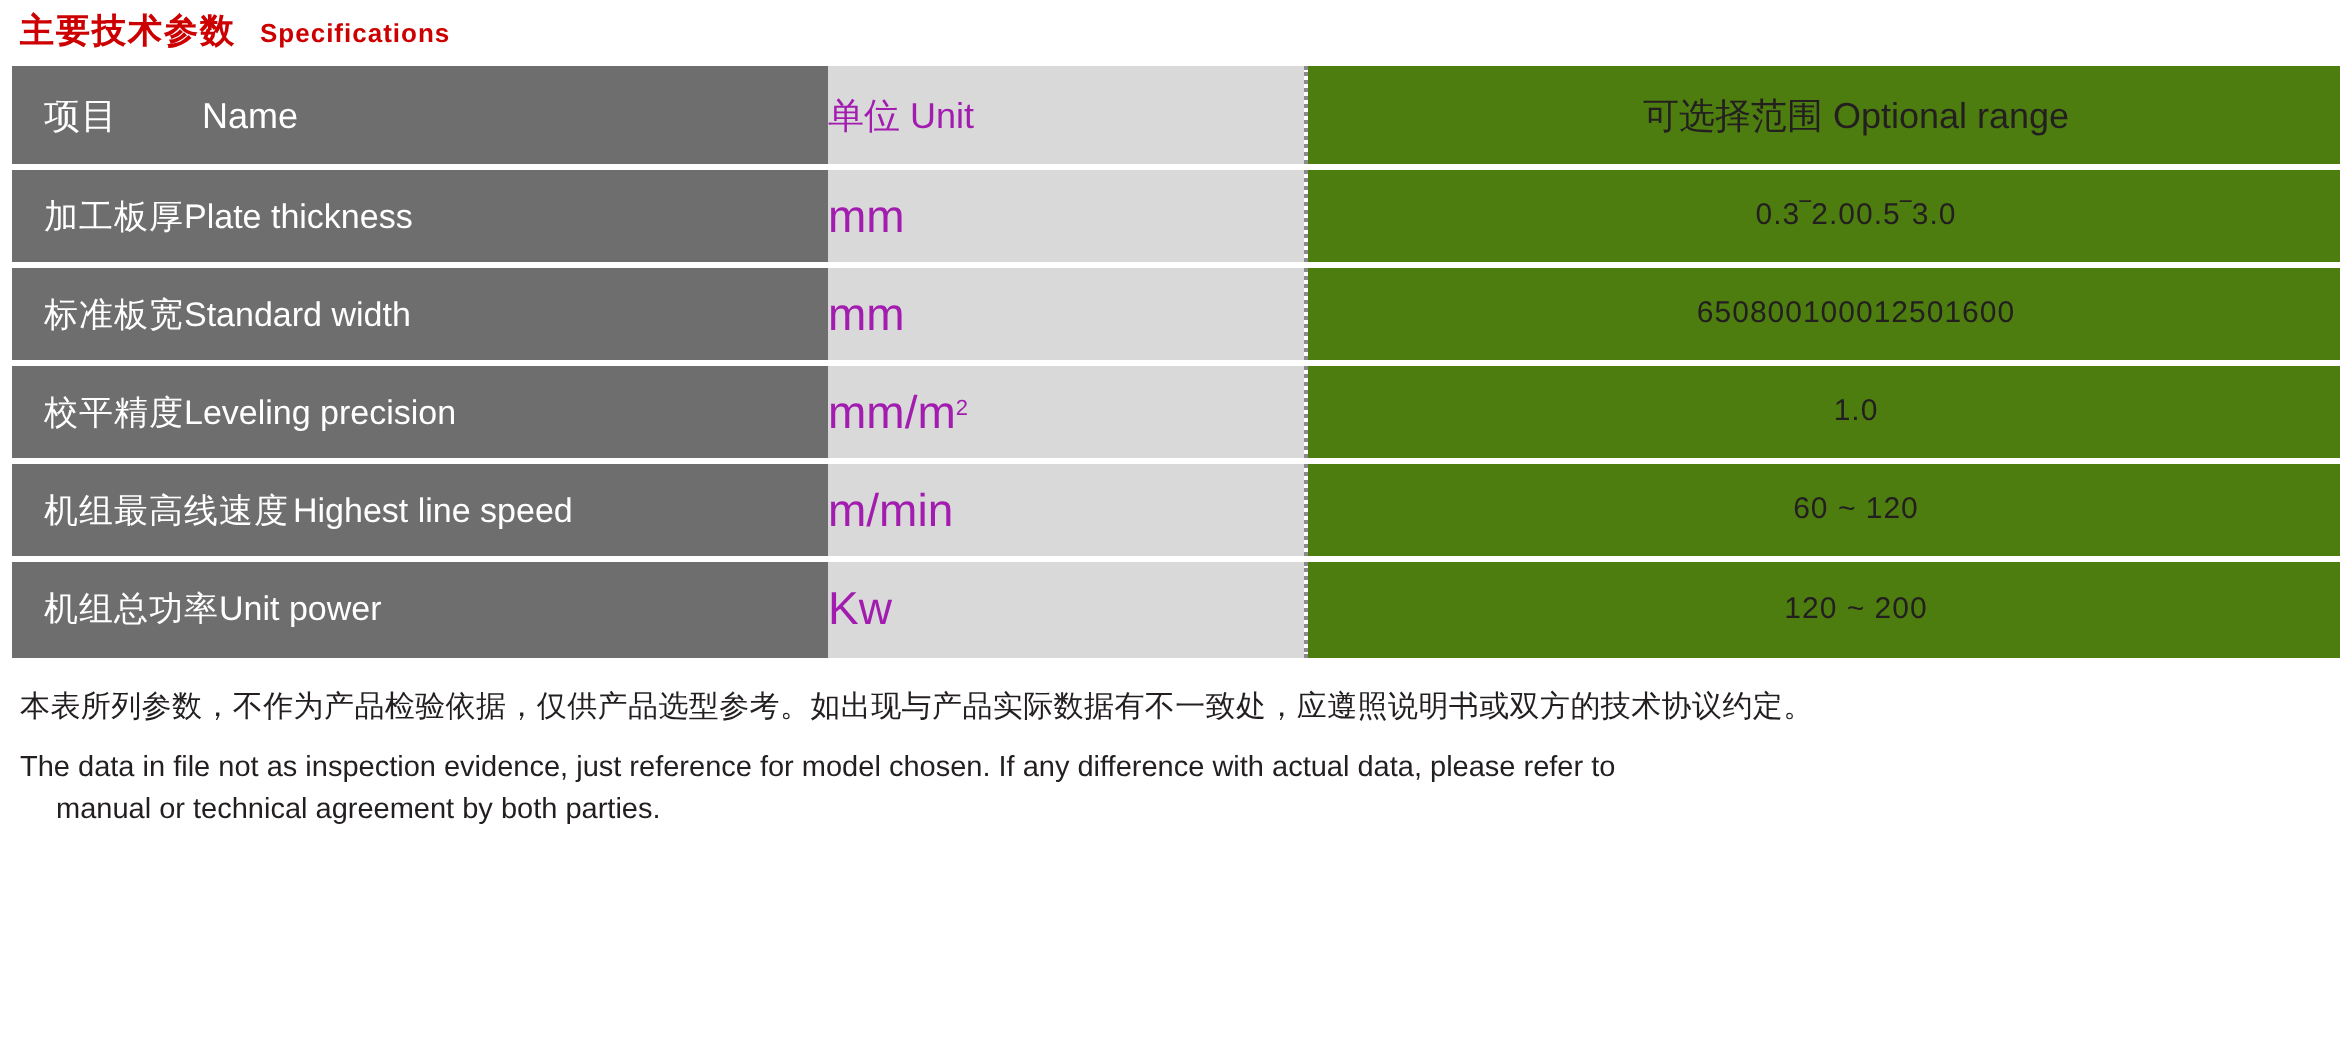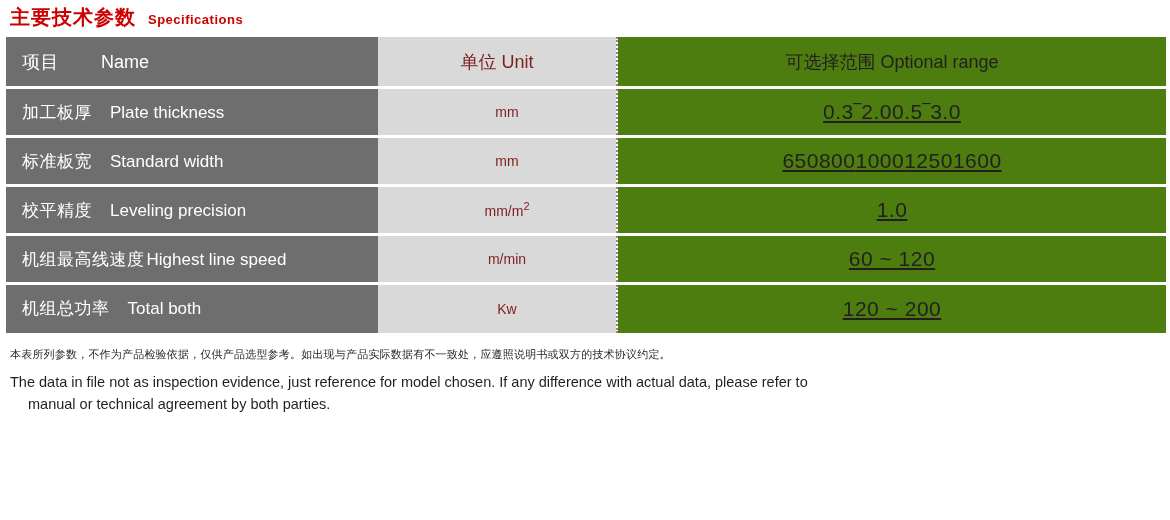--- a/index.html
+++ b/index.html
@@ -23,21 +23,21 @@
   }
 
   
   .title-row {
     display: flex;
     align-items: baseline;
     gap: 12px;
     padding: 4px 4px 6px 4px;
   }
   .title-cn {
-    font-size: 20px;
+    font-size: 17px;
     font-weight: bold;
     color: #cc0000;
     letter-spacing: 1px;
   }
   .title-en {
     font-size: 13px;
     font-weight: bold;
     color: #cc0000;
     letter-spacing: 0.5px;
   }
@@ -50,30 +50,30 @@
   }
   .spec-table tr {
     height: 49px;
   }
   .spec-table td {
     padding: 0;
     vertical-align: middle;
   }
 
   .col-name {
-    width: 372px;
+    width: 408px;
     background: #6e6e6e;
     color: #ffffff;
     position: relative;
   }
   .col-unit {
     width: 238px;
     background: #d9d9d9;
-    color: #7f1d1d;
-    text-align: center;
+    color: #a21caf;
+    text-align: left;
     position: relative;
   }
   .col-range {
     width: 548px;
     background: #4d7c0f;
     color: #231f20;
     text-align: center;
     position: relative;
   }
 
@@ -91,59 +91,56 @@
     align-items: baseline;
     padding-left: 16px;
     white-space: nowrap;
   }
   .name-cn {
     font-size: 17px;
     letter-spacing: 0.5px;
   }
   .name-en {
     font-size: 17px;
-    margin-left: 18px;
   }
   .name-en.tight {
     margin-left: 2px;
   }
 
   .header-row td {
     height: 49px;
   }
   .header-row .col-name .name-cell-inner {
     padding-left: 16px;
   }
   .header-row .name-cn { font-size: 18px; }
   .header-row .name-en { font-size: 18px; margin-left: 42px; }
   .header-row .col-unit,
   .header-row .col-range {
     font-size: 18px;
   }
 
   .unit-text {
-    font-size: 14px;
-    padding-left: 20px;
+    font-size: 23px;
   }
   .range-text {
-    font-size: 21px;
+    font-size: 15px;
     letter-spacing: 0.5px;
-    text-decoration: underline;
   }
   sup.sq {
     font-size: 11px;
     vertical-align: super;
   }
 
   
   .notes {
     padding: 14px 4px 0 4px;
   }
   .note-cn {
-    font-size: 11px;
+    font-size: 15px;
     color: #231f20;
     letter-spacing: 0.2px;
     line-height: 1.4;
   }
   .note-en {
     margin-top: 10px;
     font-size: 14.5px;
     color: #231f20;
     line-height: 1.5;
   }
@@ -234,21 +231,21 @@
         </td>
         <td class="col-range">
           <span class="range-text">60 ~ 120</span>
         </td>
       </tr>
 
       <tr>
         <td class="col-name">
           <div class="name-cell-inner">
             <span class="name-cn">机组总功率</span>
-            <span class="name-en">Total both</span>
+            <span class="name-en">Unit power</span>
           </div>
         </td>
         <td class="col-unit">
           <span class="unit-text">Kw</span>
         </td>
         <td class="col-range">
           <span class="range-text">120 ~ 200</span>
         </td>
       </tr>
     </tbody>

